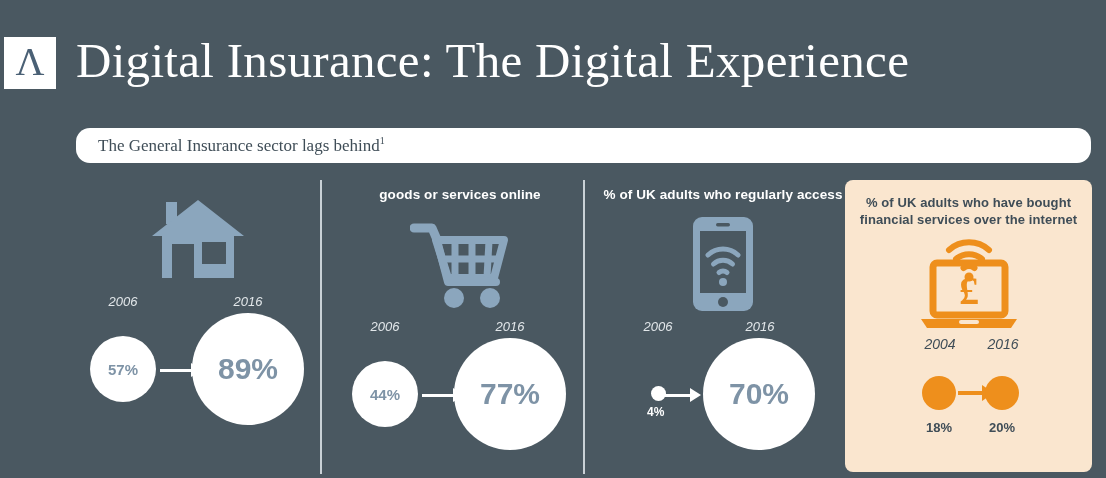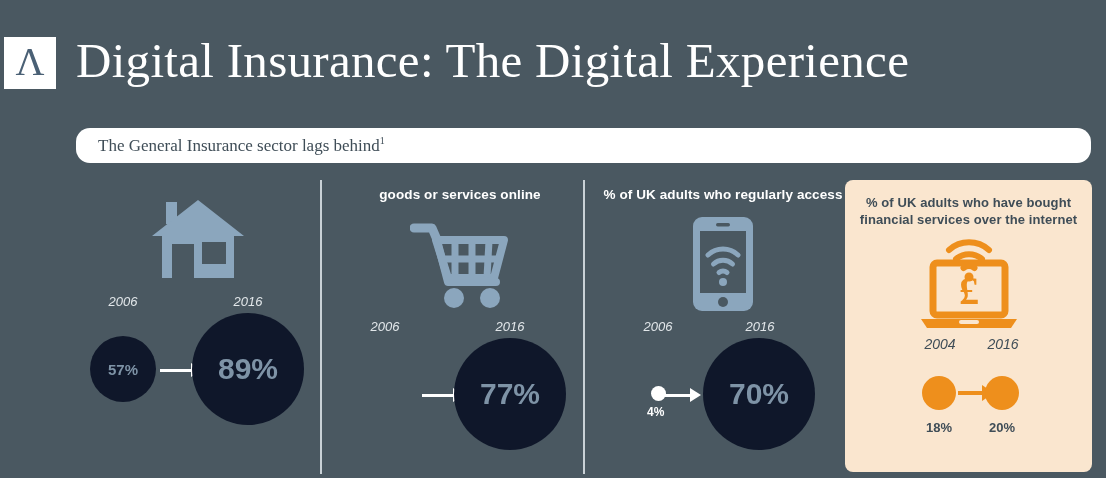--- a/index.html
+++ b/index.html
@@ -75,21 +75,21 @@
   
   .years{position:relative;height:22px;}
   .year{
     position:absolute;font-size:13px;color:#e2e7ea;top:0;
     text-align:center;width:70px;font-style:italic;
   }
 
   
   .circle-row{position:relative;height:130px;}
   .circle{
-    position:absolute;border-radius:50%;background:#0f172a;
+    position:absolute;border-radius:50%;background:#ffffff;
     display:flex;align-items:center;justify-content:center;
     color:#7e93a6;font-weight:bold;
   }
   .c-small{width:66px;height:66px;font-size:15px;}
   .c-big{width:112px;height:112px;font-size:30px;}
 
   .arrow{
     position:absolute;height:20px;display:flex;align-items:center;
   }
   .arrow .shaft{height:3px;background:#ffffff;}
@@ -187,20 +187,21 @@
         <path d="M28 24 L38 62 H86" stroke="#8ba6bd" stroke-width="8" fill="none" stroke-linecap="round" stroke-linejoin="round"></path>
         <circle cx="44" cy="78" r="10" fill="#8ba6bd"></circle>
         <circle cx="80" cy="78" r="10" fill="#8ba6bd"></circle>
       </svg>
     </div>
     <div class="years">
       <div class="year" style="left:10px;">2006</div>
       <div class="year" style="left:135px;">2016</div>
     </div>
     <div class="circle-row">
+      <div class="circle c-small" style="left:12px;top:20px;">44%</div>
       <div class="arrow" style="left:82px;top:44px;">
         <div class="shaft" style="width:32px;"></div>
           <div class="headtri"></div>
       </div>
       <div class="circle c-big" style="left:114px;top:-3px;">77%</div>
     </div>
   </div>
 
   <div class="col col-3">
     <div class="col-head">

